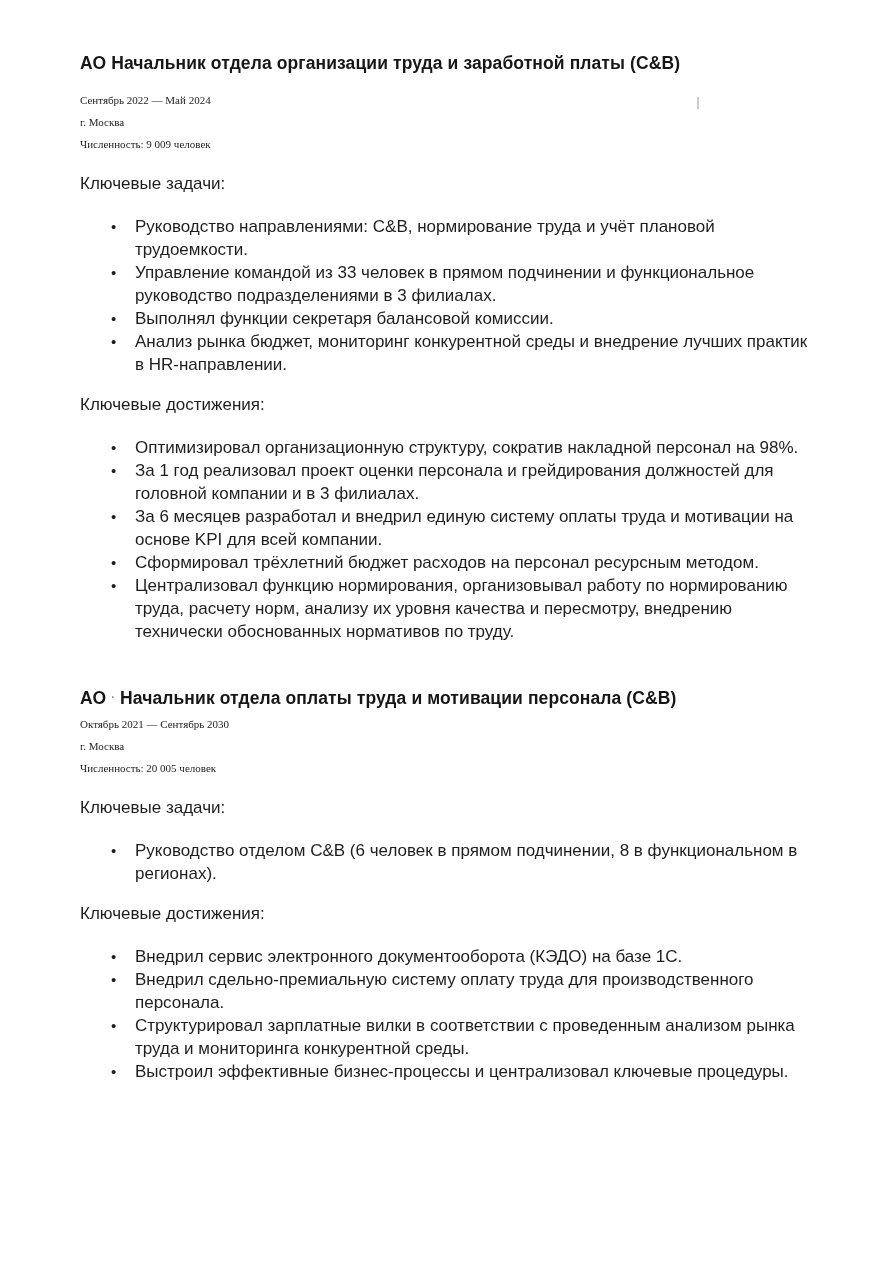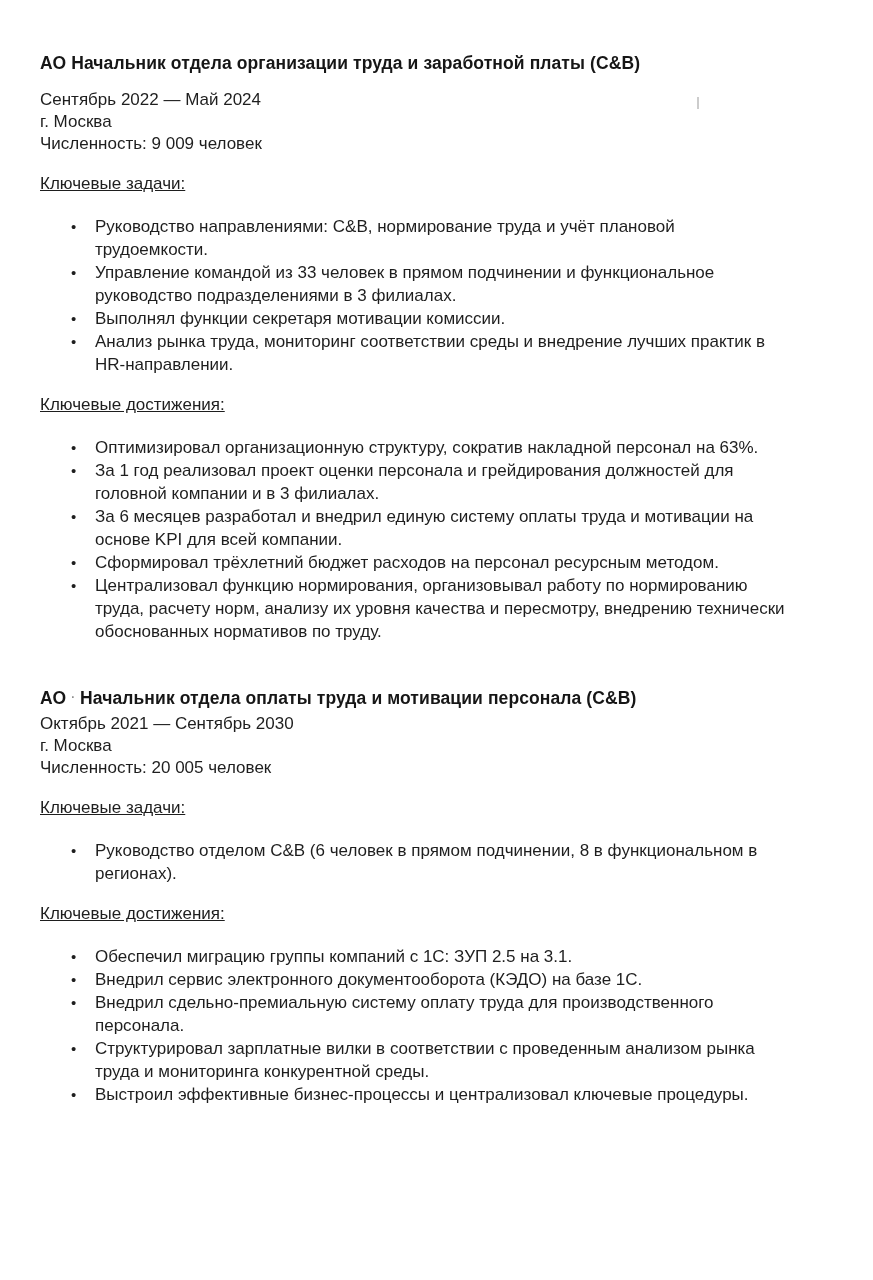--- a/index.html
+++ b/index.html
@@ -10,51 +10,51 @@
   body {
     width: 873px;
     height: 1280px;
     position: relative;
     overflow: hidden;
     font-family: "Liberation Sans", "DejaVu Sans", sans-serif;
     color: #1e1e1e;
     -webkit-font-smoothing: antialiased;
   }
   .doc {
-    padding: 50px 55px 0 40px;
+    padding: 50px 55px 0 80px;
     box-sizing: border-box;
   }
   .job-title {
     font-size: 17.5px;
     font-weight: 700;
     line-height: 24px;
     margin: 0;
     color: #161616;
     letter-spacing: 0.1px;
   }
   .sep {
     color: #8a8a8a;
     font-size: 0.65em;
     vertical-align: 12%;
   }
   .meta {
     margin-top: 14px;
-    font-size: 17px;
+    font-size: 11px;
     line-height: 22px;
+    font-family: Liberation Serif, serif;
   }
   .job--second .meta {
     margin-top: 3px;
   }
   .meta div { margin: 0; }
   .section-heading {
     margin-top: 17px;
     font-size: 17px;
     line-height: 23px;
     font-weight: 400;
-    text-decoration: underline;
   }
   ul.bullets {
     margin: 20px 0 0 0;
     padding: 0 0 0 55px;
     list-style: none;
     max-width: 690px;
   }
   ul.bullets li {
     position: relative;
     font-size: 17px;
@@ -93,27 +93,27 @@
     <div class="meta">
       <div>Сентябрь 2022 — Май 2024</div>
       <div>г. Москва</div>
       <div>Численность: 9 009 человек</div>
     </div>
 
     <div class="section-heading">Ключевые задачи:</div>
     <ul class="bullets">
       <li>Руководство направлениями: C&amp;B, нормирование труда и учёт плановой трудоемкости.</li>
       <li>Управление командой из 33 человек в прямом подчинении и функциональное руководство подразделениями в 3 филиалах.</li>
-      <li>Выполнял функции секретаря мотивации комиссии.</li>
-      <li>Анализ рынка труда, мониторинг соответствии среды и внедрение лучших практик в HR-направлении.</li>
+      <li>Выполнял функции секретаря балансовой комиссии.</li>
+      <li>Анализ рынка бюджет, мониторинг конкурентной среды и внедрение лучших практик в HR-направлении.</li>
     </ul>
 
     <div class="section-heading">Ключевые достижения:</div>
     <ul class="bullets">
-      <li>Оптимизировал организационную структуру, сократив накладной персонал на 63%.</li>
+      <li>Оптимизировал организационную структуру, сократив накладной персонал на 98%.</li>
       <li>За 1 год реализовал проект оценки персонала и грейдирования должностей для головной компании и в 3 филиалах.</li>
       <li>За 6 месяцев разработал и внедрил единую систему оплаты труда и мотивации на основе KPI для всей компании.</li>
       <li>Сформировал трёхлетний бюджет расходов на персонал ресурсным методом.</li>
       <li>Централизовал функцию нормирования, организовывал работу по нормированию труда, расчету норм, анализу их уровня качества и пересмотру, внедрению технически обоснованных нормативов по труду.</li>
     </ul>
   </section>
 
   <section class="job job--second">
     <h2 class="job-title"><span>АО</span> <span class="sep">·</span> <span>Начальник отдела оплаты труда и мотивации персонала (C&amp;B)</span></h2>
 
@@ -123,21 +123,20 @@
       <div>Численность: 20 005 человек</div>
     </div>
 
     <div class="section-heading">Ключевые задачи:</div>
     <ul class="bullets">
       <li>Руководство отделом C&amp;B (6 человек в прямом подчинении, 8 в функциональном в регионах).</li>
     </ul>
 
     <div class="section-heading">Ключевые достижения:</div>
     <ul class="bullets">
-      <li>Обеспечил миграцию группы компаний с 1С: ЗУП 2.5 на 3.1.</li>
       <li>Внедрил сервис электронного документооборота (КЭДО) на базе 1С.</li>
       <li>Внедрил сдельно-премиальную систему оплату труда для производственного персонала.</li>
       <li>Структурировал зарплатные вилки в соответствии с проведенным анализом рынка труда и мониторинга конкурентной среды.</li>
       <li>Выстроил эффективные бизнес-процессы и централизовал ключевые процедуры.</li>
     </ul>
   </section>
 
 </div>
 
 <div class="cursor-artifact"></div>

